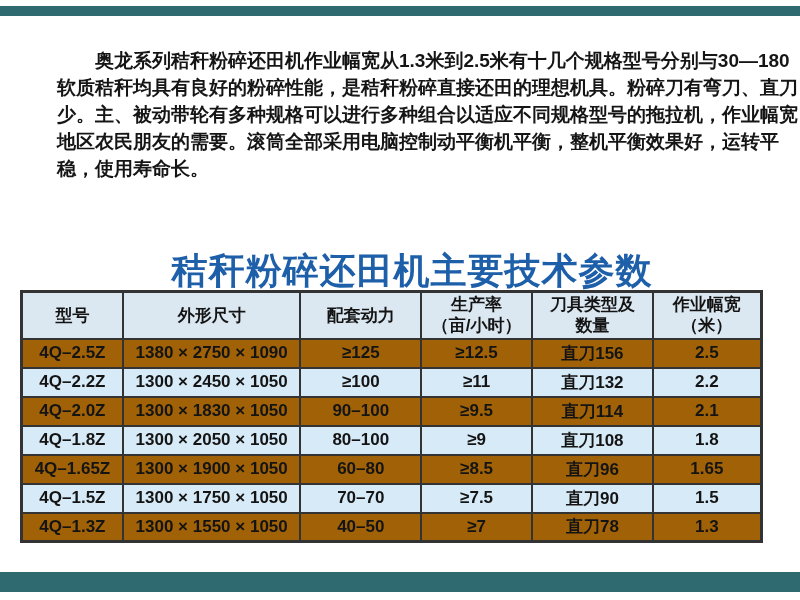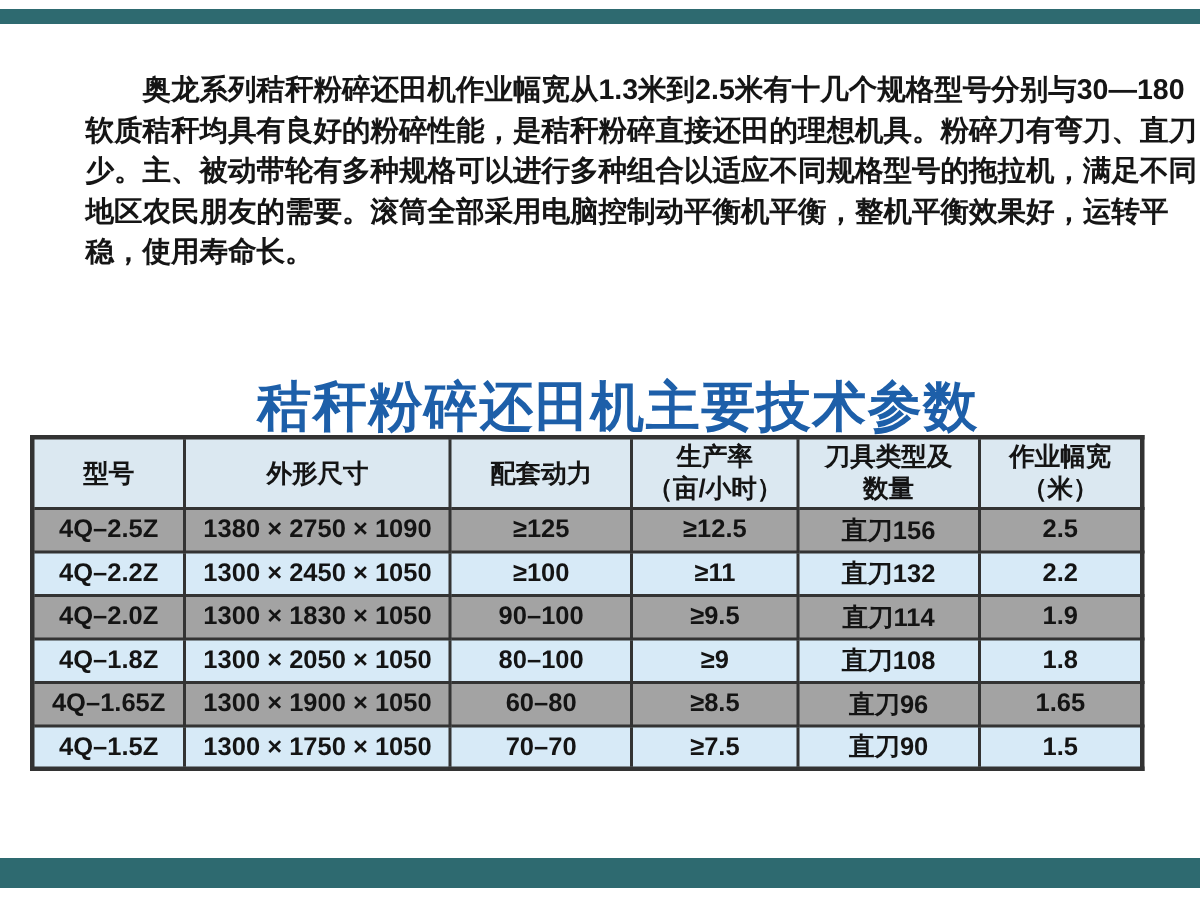--- a/index.html
+++ b/index.html
@@ -37,35 +37,35 @@
   }
   table.spec th,table.spec td{
     border:2px solid var(--border-color);
     text-align:center;vertical-align:middle;
     font-size:17px;color:#141414;
   }
   table.spec th{
     height:47px;background:var(--header-bg);
     font-weight:bold;line-height:21px;white-space:pre-line;
   }
-  table.spec td{height:29px;font-weight:bold;background:#a3a3a3;}
+  table.spec td{height:29px;font-weight:bold;background:#a16207;}
   table.spec tr.alt td{background:var(--alt-row-bg);}
   col.c1{width:13.7%;} col.c2{width:24%;} col.c3{width:16.3%;}
   col.c4{width:15%;} col.c5{width:16.3%;} col.c6{width:14.7%;}
 </style>
 </head>
 <body>
 
 <div class="page">
   <div class="bar top"></div>
 
   <div class="intro" id="intro">
       <div class="line first">奥龙系列秸秆粉碎还田机作业幅宽从1.3米到2.5米有十几个规格型号分别与30—180</div>
       <div class="line">软质秸秆均具有良好的粉碎性能，是秸秆粉碎直接还田的理想机具。粉碎刀有弯刀、直刀</div>
-      <div class="line">少。主、被动带轮有多种规格可以进行多种组合以适应不同规格型号的拖拉机，满足不同</div>
+      <div class="line">少。主、被动带轮有多种规格可以进行多种组合以适应不同规格型号的拖拉机，作业幅宽</div>
       <div class="line">地区农民朋友的需要。滚筒全部采用电脑控制动平衡机平衡，整机平衡效果好，运转平</div>
       <div class="line">稳，使用寿命长。</div>
     </div>
 
   <div class="section-title">秸秆粉碎还田机主要技术参数</div>
 
   <table class="spec">
     <colgroup>
       <col class="c1">
         <col class="c2">
@@ -103,21 +103,21 @@
           <td>≥11</td>
           <td>直刀132</td>
           <td>2.2</td>
         </tr>
         <tr>
           <td>4Q–2.0Z</td>
           <td>1300 × 1830 × 1050</td>
           <td>90–100</td>
           <td>≥9.5</td>
           <td>直刀114</td>
-          <td>1.9</td>
+          <td>2.1</td>
         </tr>
         <tr class="alt">
           <td>4Q–1.8Z</td>
           <td>1300 × 2050 × 1050</td>
           <td>80–100</td>
           <td>≥9</td>
           <td>直刀108</td>
           <td>1.8</td>
         </tr>
         <tr>
@@ -129,17 +129,25 @@
           <td>1.65</td>
         </tr>
         <tr class="alt">
           <td>4Q–1.5Z</td>
           <td>1300 × 1750 × 1050</td>
           <td>70–70</td>
           <td>≥7.5</td>
           <td>直刀90</td>
           <td>1.5</td>
         </tr>
+        <tr>
+          <td>4Q–1.3Z</td>
+          <td>1300 × 1550 × 1050</td>
+          <td>40–50</td>
+          <td>≥7</td>
+          <td>直刀78</td>
+          <td>1.3</td>
+        </tr>
       </tbody>
   </table>
 
   <div class="bar bottom"></div>
 </div>
 
 </body></html>

